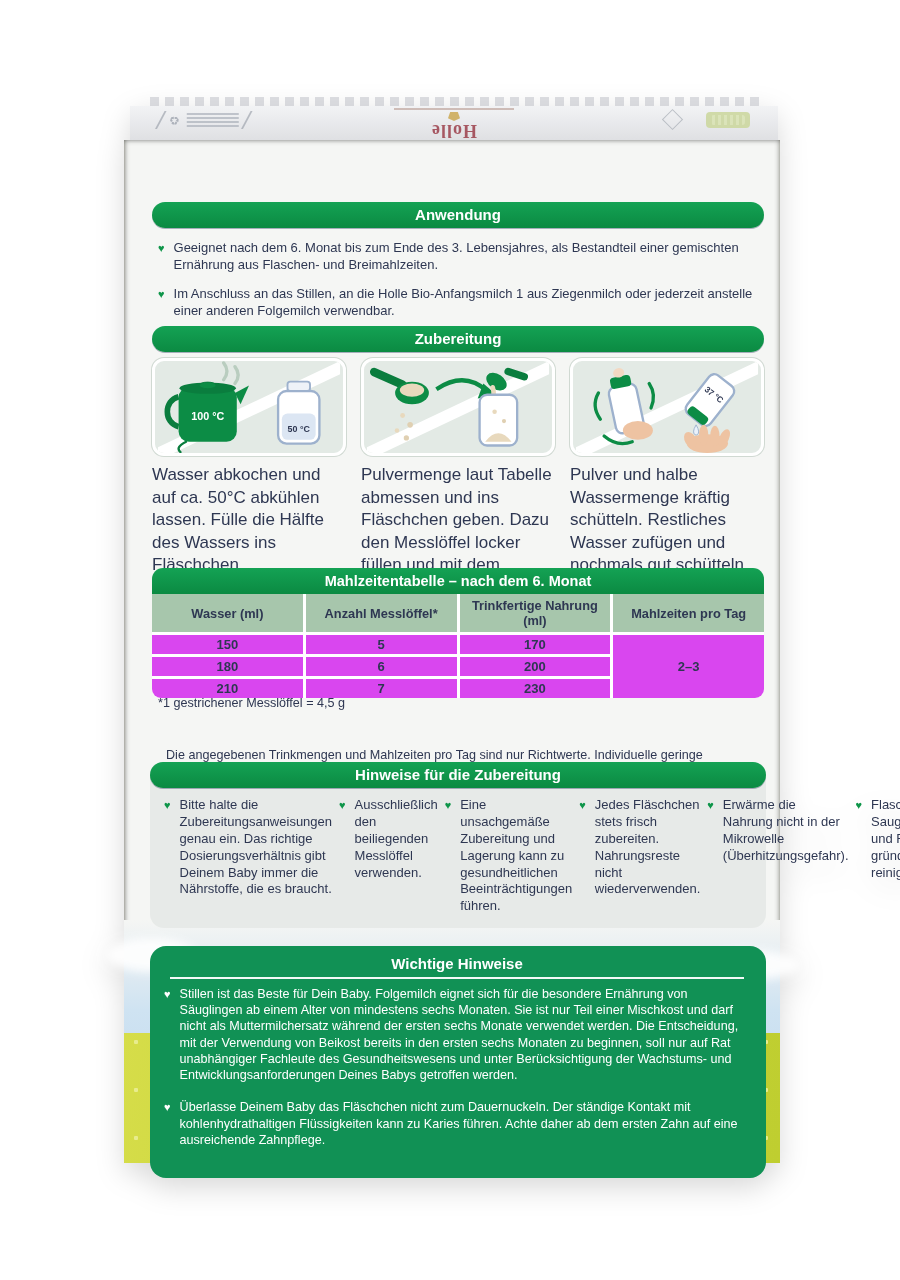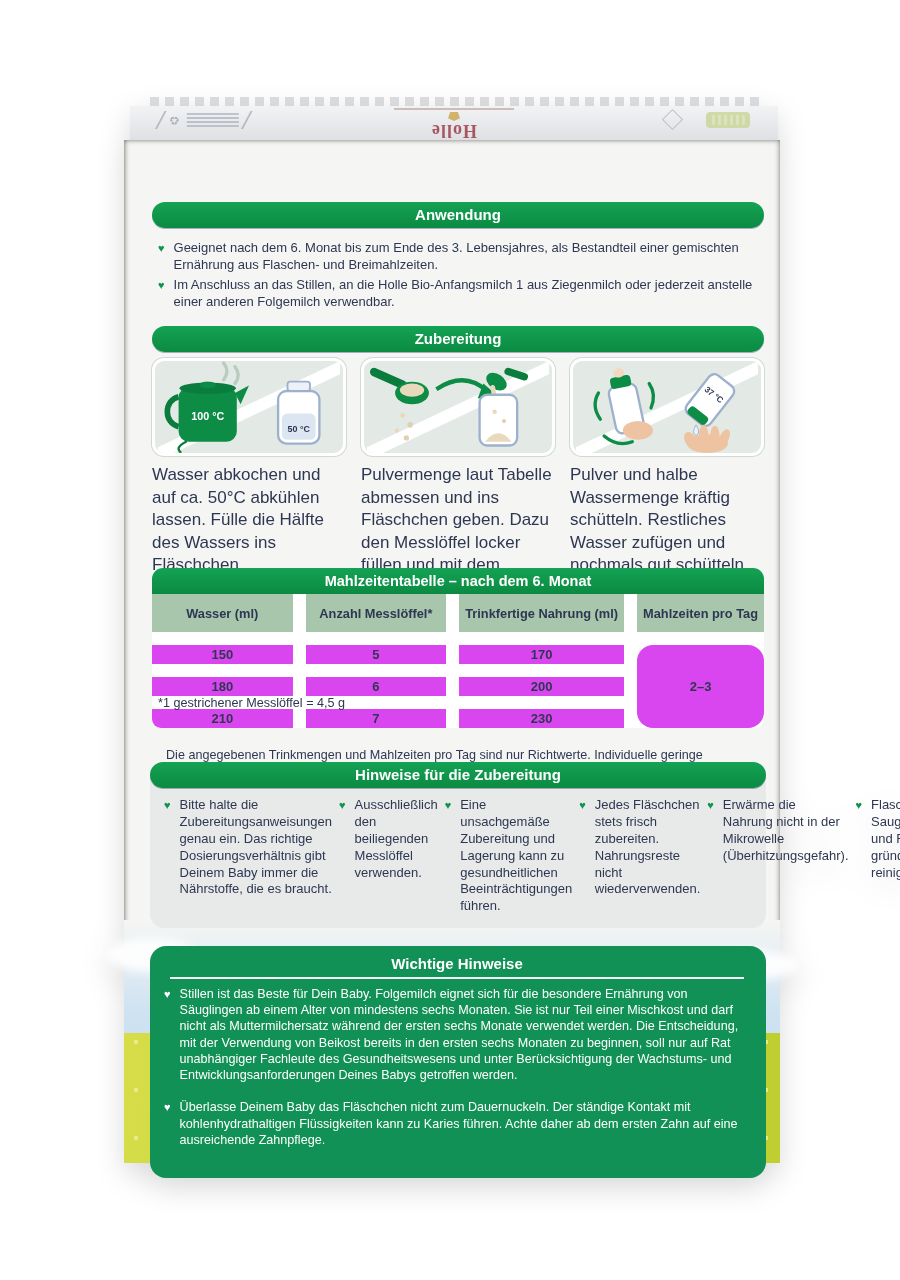--- a/index.html
+++ b/index.html
@@ -46,43 +46,43 @@
          radial-gradient(circle 2.2px at 12px 9px,#e8ec8d 95%,transparent),
          radial-gradient(circle 1.8px at 40px 26px,#e2e77c 95%,transparent),
          radial-gradient(circle 2.1px at 70px 14px,#e8ec8d 95%,transparent),
          radial-gradient(circle 1.7px at 55px 38px,#e2e77c 95%,transparent),
          linear-gradient(100deg,#d6dd49 0%,#c6d339 45%,#bfce30 100%);
        background-size:90px 48px,90px 48px,90px 48px,90px 48px,100% 100%;}
 
   .pill{position:absolute;height:26px;border-radius:13px;background:linear-gradient(#14a254,#0b8a42);
         color:#fff;font-weight:bold;font-size:15px;line-height:26px;text-align:center;
         box-shadow:0 1px 0 rgba(20,40,80,.35);}
-  .bullets{position:absolute;display:flex;flex-direction:column;gap:3px;}
+  .bullets{position:absolute;display:flex;flex-direction:column;gap:12px;}
   .b{display:flex;font-size:13px;line-height:1.3;}
   .b::before{content:"\2665";color:#0e9549;font-size:11px;margin:1px 9px 0 0;flex:none;}
 
   
   .panels{position:absolute;left:28px;top:218px;display:grid;grid-template-columns:repeat(3,194px);column-gap:15px;}
   .panel{height:98px;background:#e3eae5;border:3px solid #fff;border-radius:12px;box-sizing:border-box;
          box-shadow:0 0 0 1px #d0d9d2;overflow:hidden;}
   .panel svg{display:block;width:100%;height:100%;}
   .caps{position:absolute;left:28px;top:324px;display:grid;grid-template-columns:repeat(3,194px);column-gap:15px;
         font-size:17px;line-height:1.33;}
 
   
   .mz{position:absolute;left:28px;top:428px;width:612px;}
   .mz-banner{height:26px;border-radius:11px 11px 0 0;background:linear-gradient(#14a254,#0b8a42);
              color:#fff;font-weight:bold;font-size:14.5px;line-height:26px;text-align:center;}
-  .mz-grid{display:grid;grid-template-columns:1fr 1fr;grid-template-rows:38px 19px 19px 19px;
-           gap:13px;background:#fff;border-radius:0 0 9px 9px;overflow:hidden;}
+  .mz-grid{display:grid;grid-template-columns:1fr 1fr 1fr 1fr;grid-template-rows:38px 19px 19px 19px;
+           gap:3px;background:#fff;border-radius:0 0 9px 9px;overflow:hidden;}
   .mz-grid .h{background:#a7c6ac;display:flex;align-items:center;justify-content:center;
               font-weight:bold;font-size:12.8px;text-align:center;padding:0 6px;}
   .mz-grid .c{background:#d946ef;display:flex;align-items:center;justify-content:center;
               font-weight:bold;font-size:13px;}
-  .mz-grid .meals{grid-column:4;grid-row:2 / span 3;border-radius:16px;}
+  .mz-grid .meals{grid-column:4;grid-row:2 / span 3;}
   .fn1{position:absolute;left:34px;top:556px;font-size:12.6px;}
   .fn2{position:absolute;left:42px;top:575px;width:600px;font-size:12.6px;line-height:1.3;margin-top:32px;}
 
   
   .hz-card{position:absolute;left:26px;top:622px;width:616px;background:#e7eae8;border-radius:14px;
            box-sizing:border-box;}
   .hz-card .pill{position:relative;left:0;top:0;width:100%;}
   .hz-list{display:flex;gap:7px;padding:9px 16px 13px 14px;}
   .hz-list .b{font-size:13px;}
 

